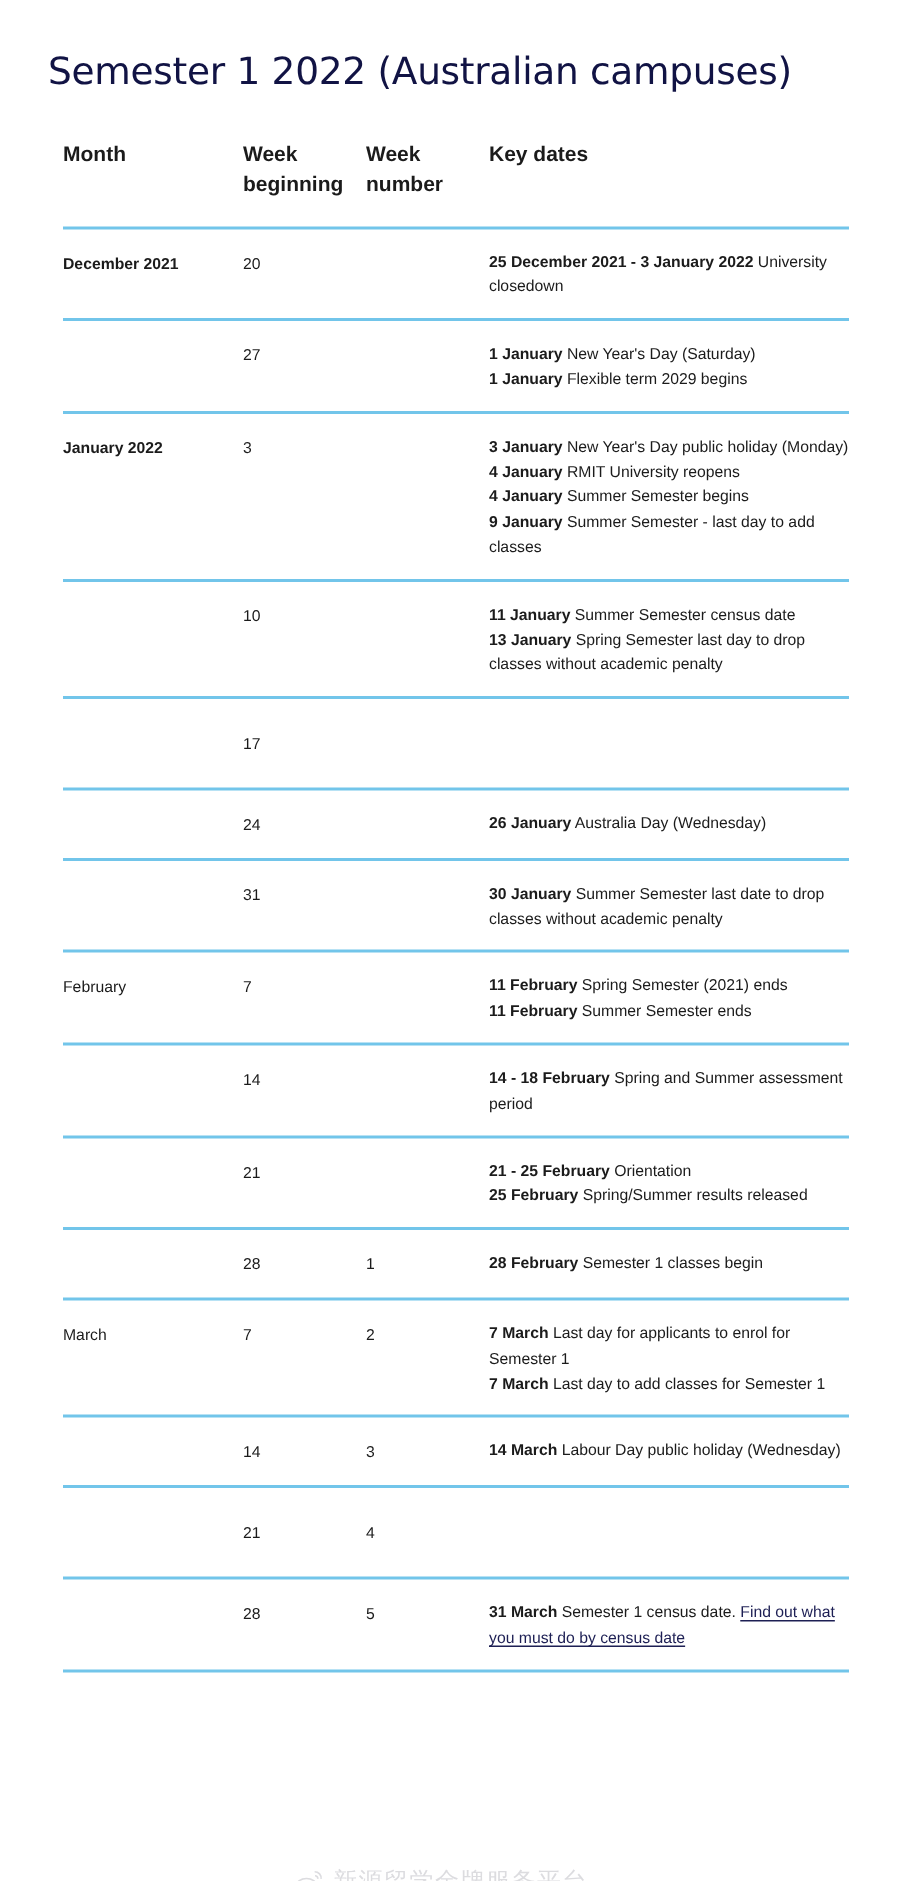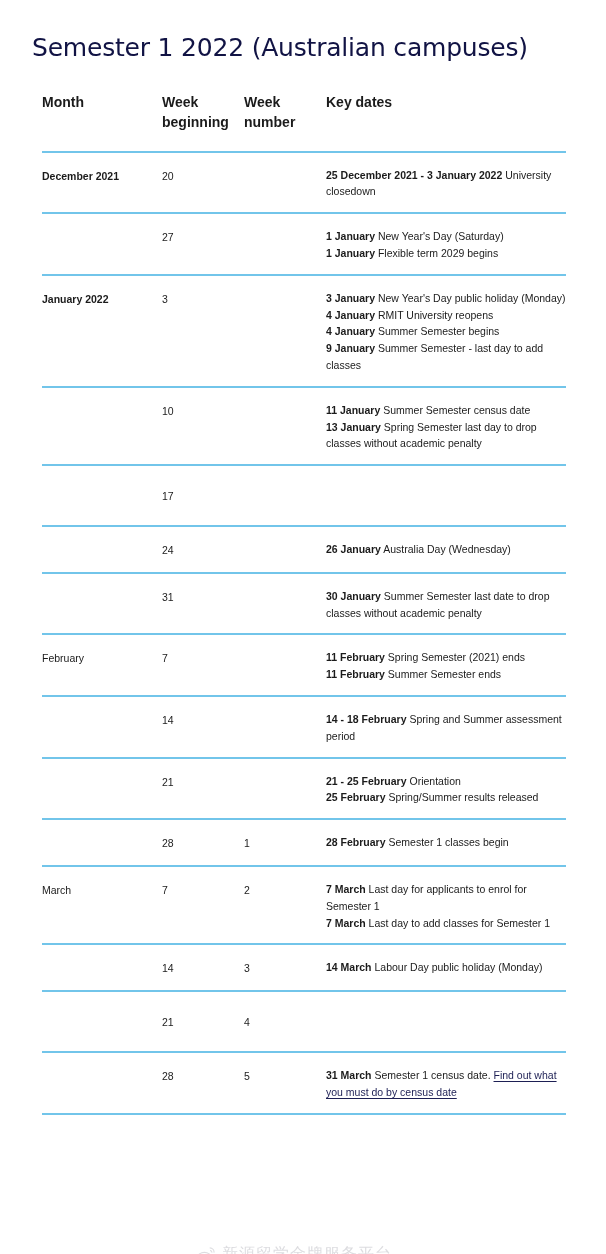--- a/index.html
+++ b/index.html
@@ -371,21 +371,21 @@
             <div class="cell-inner"></div>
           </td>
           <td class="num-cell">
             <div class="cell-inner">14</div>
           </td>
           <td class="num-cell">
             <div class="cell-inner">3</div>
           </td>
           <td class="keys-cell">
             <div class="cell-inner">
-              <span class="ev"><b>14 March</b><span> Labour Day public holiday (Monday)</span></span>
+              <span class="ev"><b>14 March</b><span> Labour Day public holiday (Wednesday)</span></span>
             </div>
           </td>
         </tr>
         <tr class="tall">
           <td class="month-cell light">
             <div class="cell-inner"></div>
           </td>
           <td class="num-cell">
             <div class="cell-inner">21</div>
           </td>

